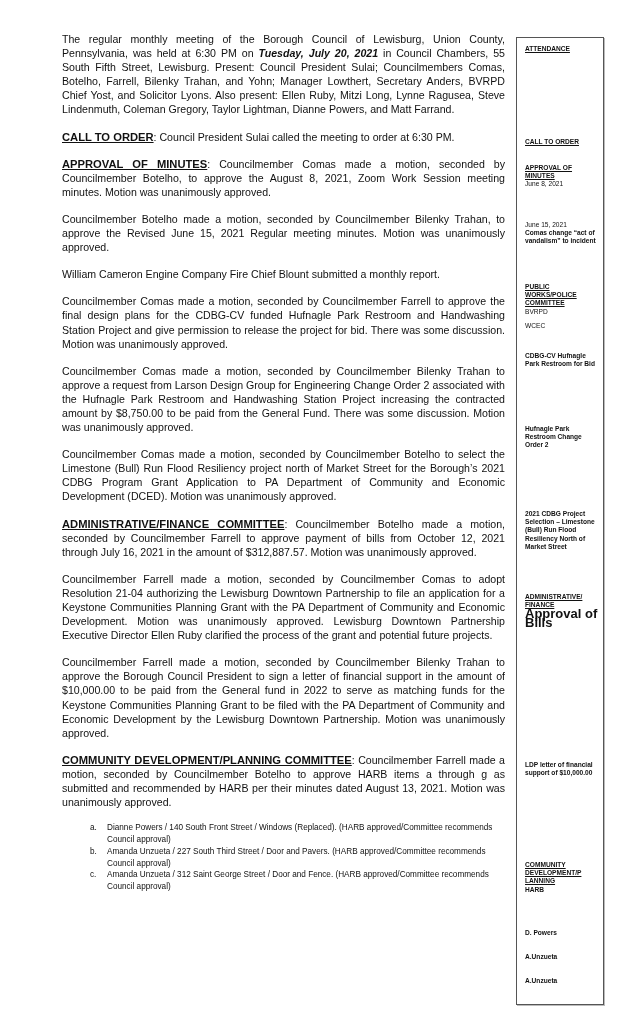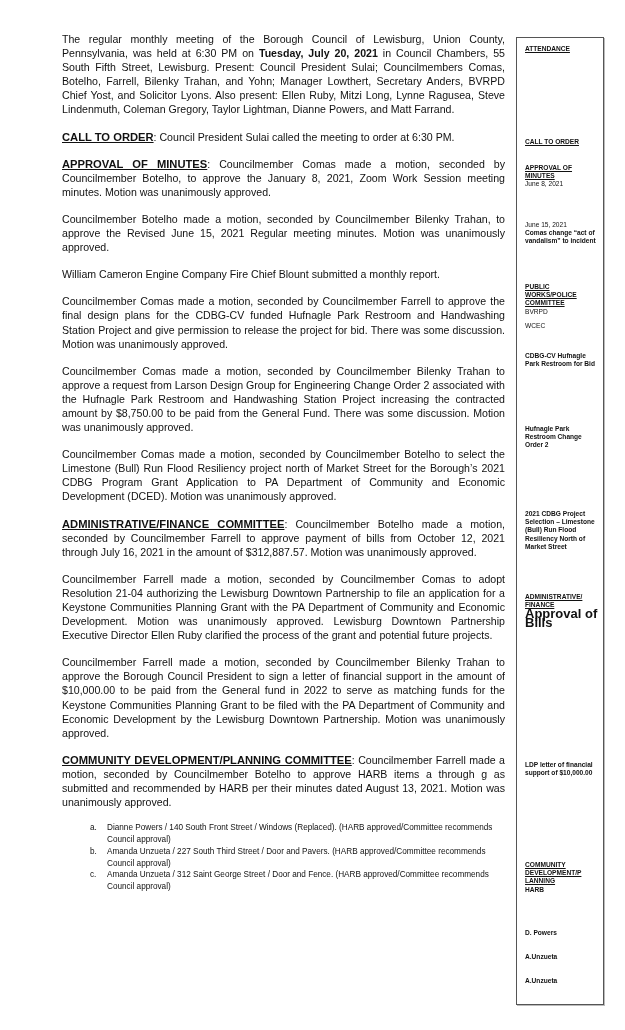--- a/index.html
+++ b/index.html
@@ -3,41 +3,41 @@
 <meta charset="utf-8">
 <style>
   html, body { margin: 0; padding: 0; background: #ffffff; }
   body { width: 625px; height: 1030px; position: relative; overflow: hidden;
          font-family: "Liberation Sans", sans-serif; color: #111; }
   .main { position: absolute; left: 62px; top: 32px; width: 443px;
           font-size: 10.6px; line-height: 14.1px; text-align: justify; }
   .main p { margin: 0 0 13px 0; }
   .main p.tight { margin-bottom: 12px; }
   .hd { font-weight: bold; text-decoration: underline; font-size: 11.2px; }
-  .b { font-weight: bold; }
+  .b { font-weight: bold; font-style: italic; }
   .harb { margin: 0 0 0 28px; padding: 0; list-style: none; font-size: 8.2px; line-height: 11.8px; text-align: left; }
   .harb li { position: relative; padding-left: 17px; }
   .harb .lt { position: absolute; left: 0; top: 0; }
   .margin { position: absolute; left: 516px; top: 37px; width: 86px; height: 966px;
             border: 1px solid #555; box-shadow: 1px 1px 0 #bbb; }
   .mnote { position: absolute; left: 8px; width: 76px; font-size: 6.6px; line-height: 8.2px; }
   .mnote .mh { font-weight: bold; text-decoration: underline; display: block; }
   .mnote .mn { display: block; }
   .mnote .mb { font-weight: bold; display: block; }
   .mnote .mbl { font-weight: bold; display: block; font-size: 13px; line-height: 9px; }
 </style>
 </head>
 <body>
 
 <div class="main">
   <p><span>The regular monthly meeting of the Borough Council of Lewisburg, Union County, Pennsylvania, was held at 6:30 PM on </span><span class="b">Tuesday, July 20, 2021</span><span> in Council Chambers, 55 South Fifth Street, Lewisburg.  Present: Council President Sulai; Councilmembers Comas, Botelho, Farrell, Bilenky Trahan, and Yohn; Manager Lowthert, Secretary Anders, BVRPD Chief Yost, and Solicitor Lyons. Also present:  Ellen Ruby, Mitzi Long, Lynne Ragusea, Steve Lindenmuth, Coleman Gregory, Taylor Lightman, Dianne Powers, and Matt Farrand.</span></p>
 
   <p><span class="hd">CALL TO ORDER</span><span>: Council President Sulai called the meeting to order at 6:30 PM.</span></p>
 
-  <p><span class="hd">APPROVAL OF MINUTES</span><span>: Councilmember Comas made a motion, seconded by Councilmember Botelho, to approve the January 8, 2021, Zoom Work Session meeting minutes.  Motion was unanimously approved.</span></p>
+  <p><span class="hd">APPROVAL OF MINUTES</span><span>: Councilmember Comas made a motion, seconded by Councilmember Botelho, to approve the August 8, 2021, Zoom Work Session meeting minutes.  Motion was unanimously approved.</span></p>
   <p>Councilmember Botelho made a motion, seconded by Councilmember Bilenky Trahan, to approve the Revised June 15, 2021 Regular meeting minutes.  Motion was unanimously approved.</p>
 
   <p>William Cameron Engine Company Fire Chief Blount submitted a monthly report.</p>
   <p>Councilmember Comas made a motion, seconded by Councilmember Farrell to approve the final design plans for the CDBG-CV funded Hufnagle Park Restroom and Handwashing Station Project and give permission to release the project for bid.  There was some discussion.  Motion was unanimously approved.</p>
   <p>Councilmember Comas made a motion, seconded by Councilmember Bilenky Trahan to approve a request from Larson Design Group for Engineering Change Order 2 associated with the Hufnagle Park Restroom and Handwashing Station Project increasing the contracted amount by $8,750.00 to be paid from the General Fund.  There was some discussion.  Motion was unanimously approved.</p>
   <p>Councilmember Comas made a motion, seconded by Councilmember Botelho to select the Limestone (Bull) Run Flood Resiliency project north of Market Street for the Borough’s 2021 CDBG Program Grant Application to PA Department of Community and Economic Development (DCED).  Motion was unanimously approved.</p>
 
   <p><span class="hd">ADMINISTRATIVE/FINANCE COMMITTEE</span><span>:  Councilmember Botelho made a motion, seconded by Councilmember Farrell to approve payment of bills from October 12, 2021 through July 16, 2021 in the amount of $312,887.57.  Motion was unanimously approved.</span></p>
   <p>Councilmember Farrell made a motion, seconded by Councilmember Comas to adopt Resolution 21-04 authorizing the Lewisburg Downtown Partnership to file an application for a Keystone Communities Planning Grant with the PA Department of Community and Economic Development.  Motion was unanimously approved.  Lewisburg Downtown Partnership Executive Director Ellen Ruby clarified the process of the grant and potential future projects.</p>
   <p>Councilmember Farrell made a motion, seconded by Councilmember Bilenky Trahan to approve the Borough Council President to sign a letter of financial support in the amount of $10,000.00 to be paid from the General fund in 2022 to serve as matching funds for the Keystone Communities Planning Grant to be filed with the PA Department of Community and Economic Development by the Lewisburg Downtown Partnership.  Motion was unanimously approved.</p>

